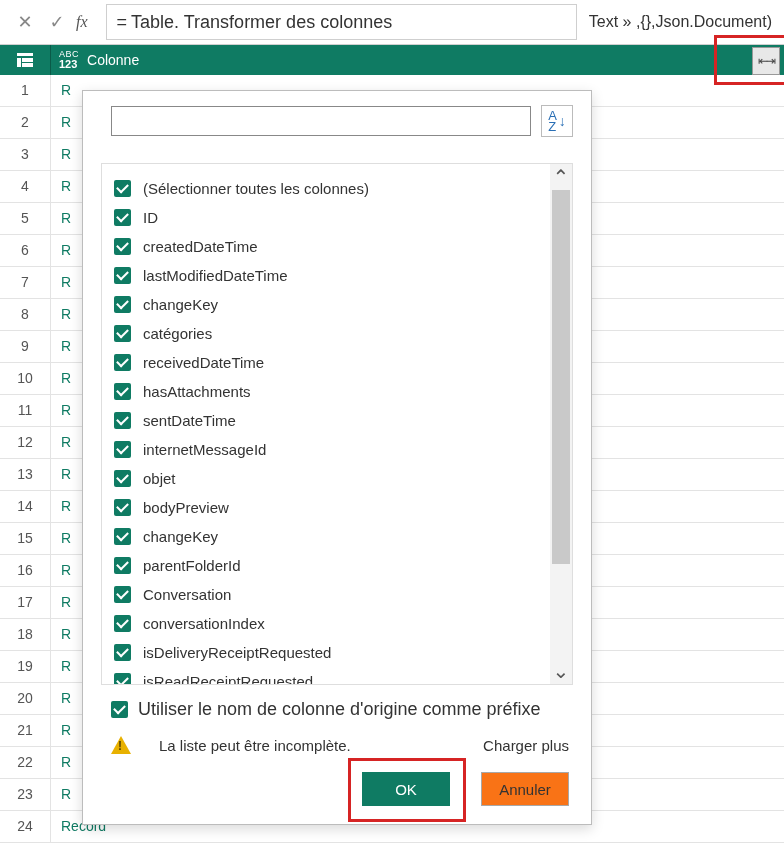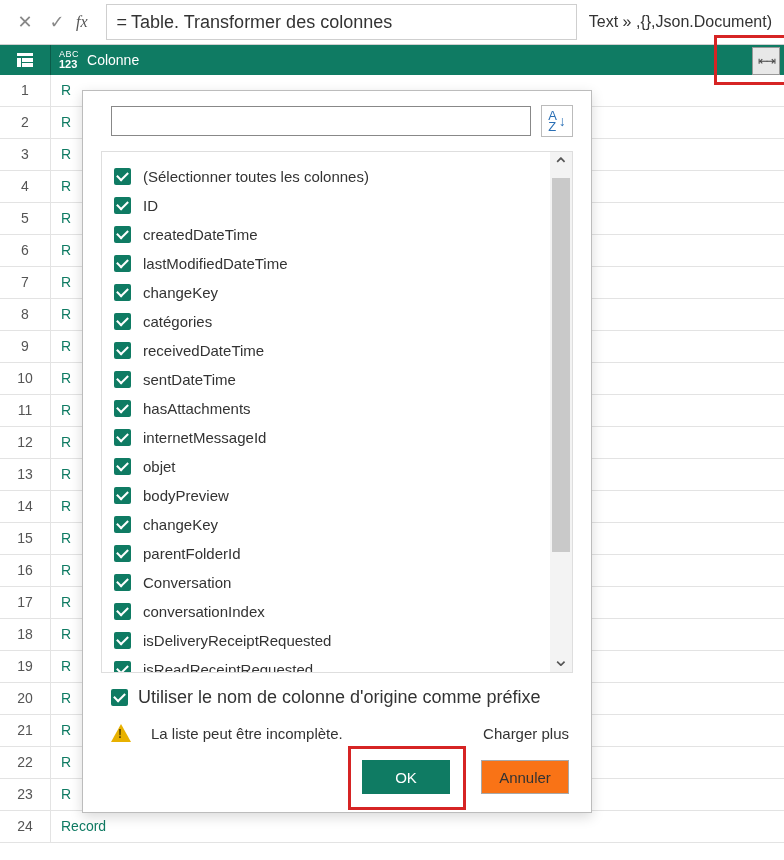--- a/index.html
+++ b/index.html
@@ -188,21 +188,21 @@
     align-items: center;
     justify-content: center;
     font-size: 13px;
     color: #2a6fb5;
     background: #fff;
   }
   .sort-btn .az { line-height: 0.85; }
   .sort-btn .arrow { font-size: 14px; margin-left: 2px; }
 
   .column-list-wrap {
-    margin: 0 18px 0 18px;
+    margin: 12px 18px 0 18px;
     border: 1px solid #dedede;
     height: 520px;
     position: relative;
     overflow: hidden;
   }
   .column-list {
     padding: 10px 8px;
     height: 100%;
     overflow-y: hidden;
     box-sizing: border-box;
@@ -258,21 +258,21 @@
   }
   .prefix-row .chk { margin-right: 10px; }
   .prefix-label { font-size: 18px; color: #333; }
 
   .warn-row {
     display: flex;
     align-items: center;
     padding: 10px 22px 0 28px;
     justify-content: space-between;
   }
-  .warn-left { display:flex; align-items:center; gap:20px; }
+  .warn-left { display:flex; align-items:center; gap:28px; }
   .warn-icon {
     width: 0; height: 0;
     border-left: 10px solid transparent;
     border-right: 10px solid transparent;
     border-bottom: 18px solid #e8b100;
     position: relative;
   }
   .warn-icon::after {
     content: "!";
     position: absolute;
@@ -484,25 +484,25 @@
         <div class="col-item">
           <div class="chk"></div>
           <span class="col-label">catégories</span>
         </div>
         <div class="col-item">
           <div class="chk"></div>
           <span class="col-label">receivedDateTime</span>
         </div>
         <div class="col-item">
           <div class="chk"></div>
+          <span class="col-label">hasAttachments</span>
+        </div>
+        <div class="col-item">
+          <div class="chk"></div>
           <span class="col-label">sentDateTime</span>
-        </div>
-        <div class="col-item">
-          <div class="chk"></div>
-          <span class="col-label">hasAttachments</span>
         </div>
         <div class="col-item">
           <div class="chk"></div>
           <span class="col-label">internetMessageId</span>
         </div>
         <div class="col-item">
           <div class="chk"></div>
           <span class="col-label">objet</span>
         </div>
         <div class="col-item">

